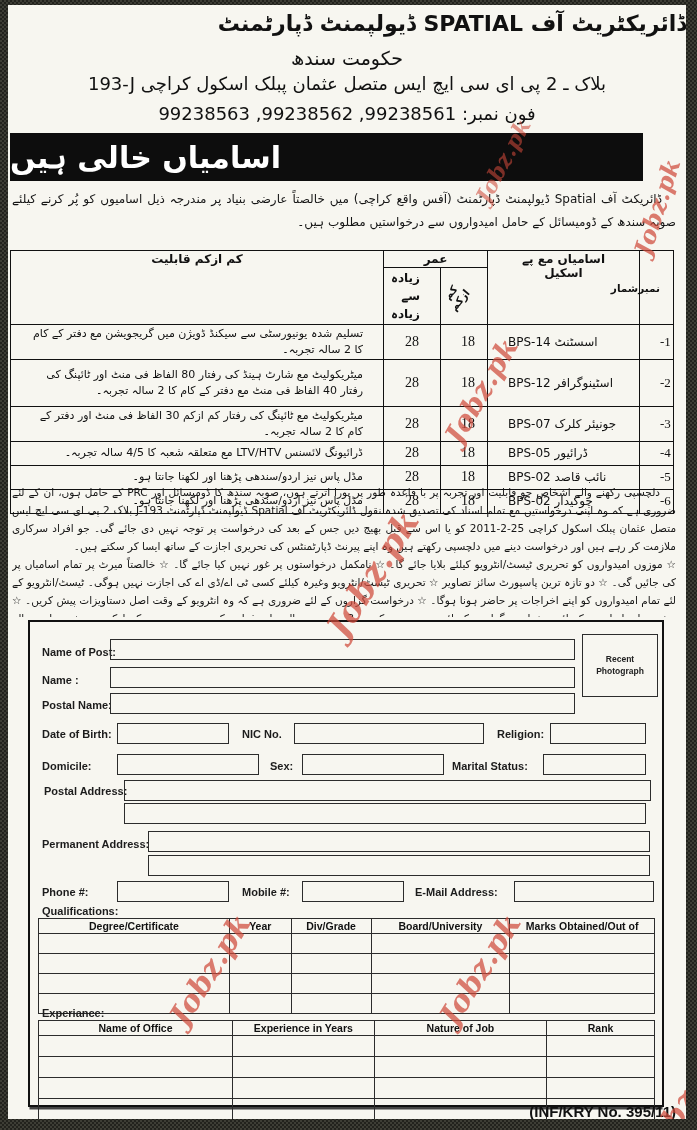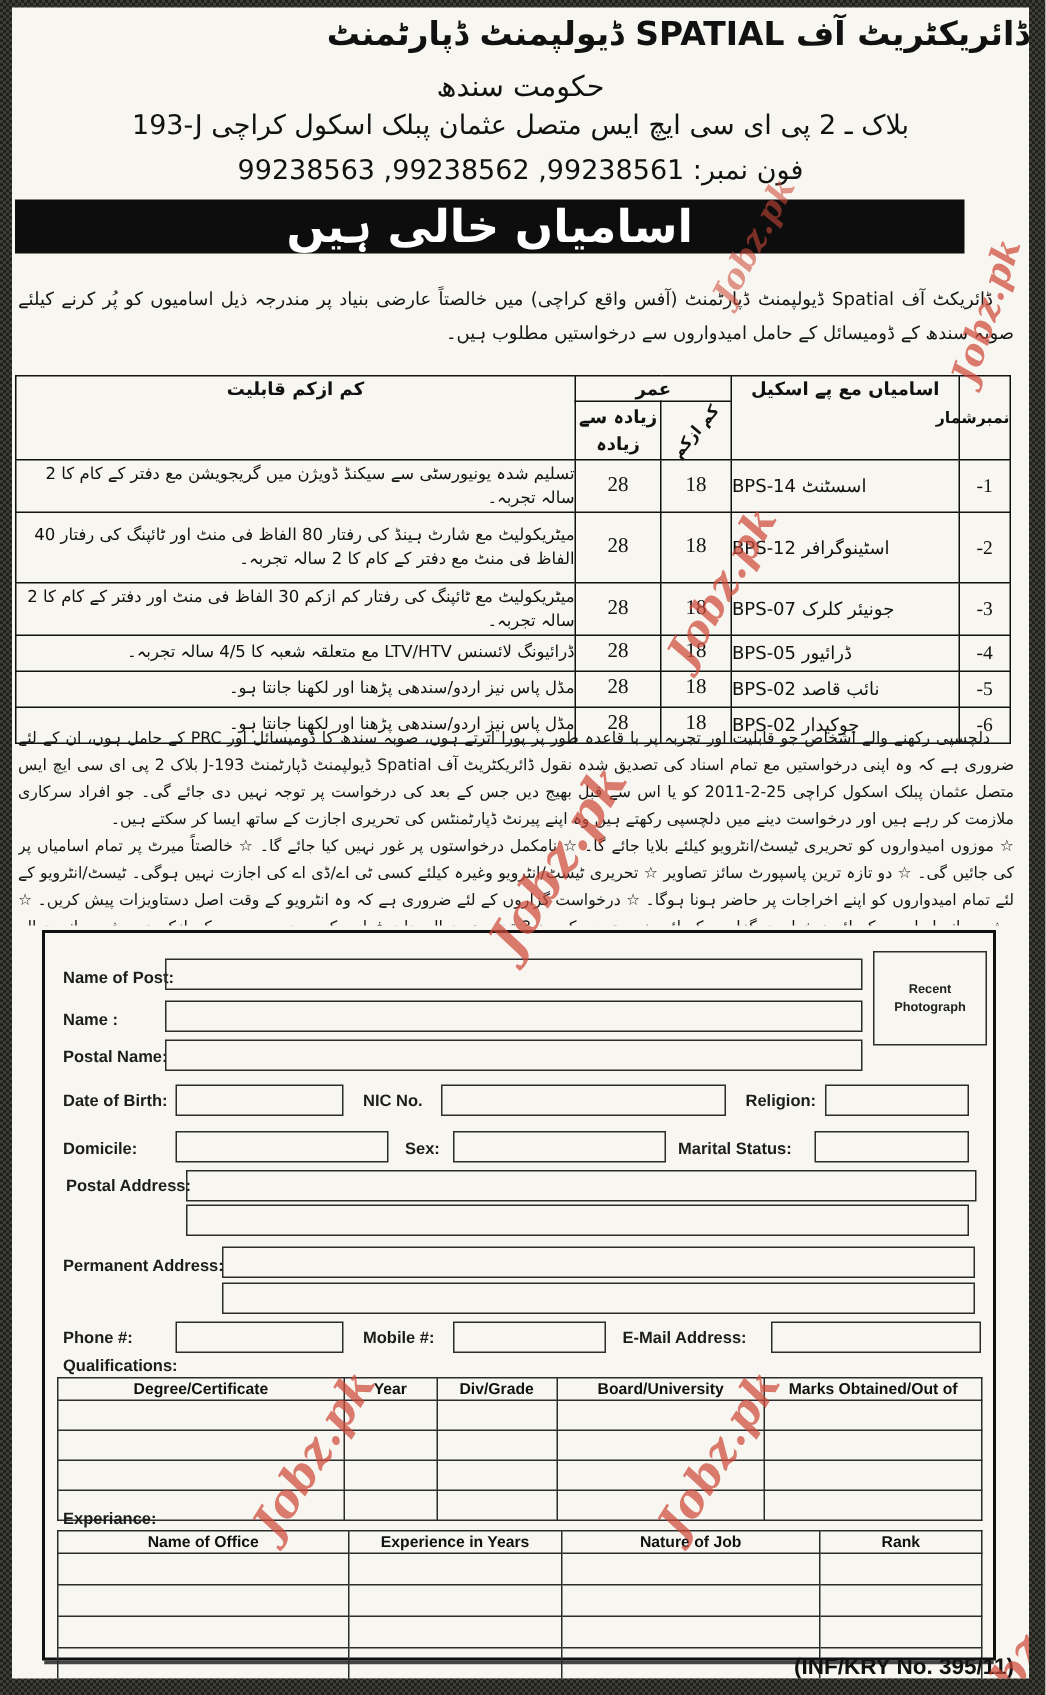--- a/index.html
+++ b/index.html
@@ -7,28 +7,28 @@
         background:repeating-conic-gradient(#22221d 0 25%, #3d3d35 0 50%) 0 0/4px 4px;
         overflow:hidden;font-family:"DejaVu Sans",sans-serif;}
   .content{position:absolute;left:8px;top:5px;width:678px;height:1114px;
            background:#f7f6f0;overflow:hidden;}
   .u{direction:rtl;unicode-bidi:plaintext;}
   .ctr{text-align:center;width:100%;position:absolute;left:0;}
   .hdr1{top:6px;font-size:22px;font-weight:bold;color:#111;text-align:right;}
   .hdr2{top:42px;font-size:19px;font-weight:normal;color:#111;}
   .hdr3{top:68px;font-size:18px;color:#111;}
   .hdr4{top:98px;font-size:18px;color:#111;}
-  .banner{position:absolute;left:2px;top:128px;width:633px;height:36px;background:#0d0d0d;
-          display:flex;align-items:center;justify-content:center;}
+  .banner{position:absolute;left:2px;top:128px;width:633px;height:48px;background:#0d0d0d;
+          display:flex;align-items:center;justify-content:flex-start;}
   .banner span{color:#fff;font-size:30px;font-weight:bold;letter-spacing:2px;}
   .intro{position:absolute;left:4px;top:183px;width:664px;height:58px;overflow:hidden;
          direction:rtl;text-align:justify;font-size:12px;line-height:1.95;color:#151515;text-indent:14px;}
   table.vac{position:absolute;left:2px;top:245px;width:664px;border-collapse:collapse;
             table-layout:fixed;direction:rtl;}
-  table.vac th,table.vac td{border:1.5px solid #111;padding:1px 0;color:#111;}
+  table.vac th,table.vac td{border:1.5px solid #111;padding:1px 20px;color:#111;}
   table.vac th{font-weight:bold;font-size:12px;}
   .agehdr{font-size:13px;}
   .minhdr span{display:inline-block;transform:rotate(-50deg);font-size:10.5px;}
   .maxhdr{font-size:10.5px;font-weight:bold;text-align:center;line-height:1.5;}
   .num{font-family:"Liberation Serif",serif;font-size:14px;text-align:center;direction:ltr;}
   .qual{font-size:11px;line-height:1.45;text-align:right;}
   .post{font-size:12px;text-align:left;}
   .sr{font-family:"Liberation Serif",serif;font-size:13px;text-align:center;direction:ltr;}
   .conds{position:absolute;left:4px;top:478px;width:664px;height:134px;overflow:hidden;
          direction:rtl;text-align:justify;font-size:10.5px;line-height:1.72;color:#151515;}

